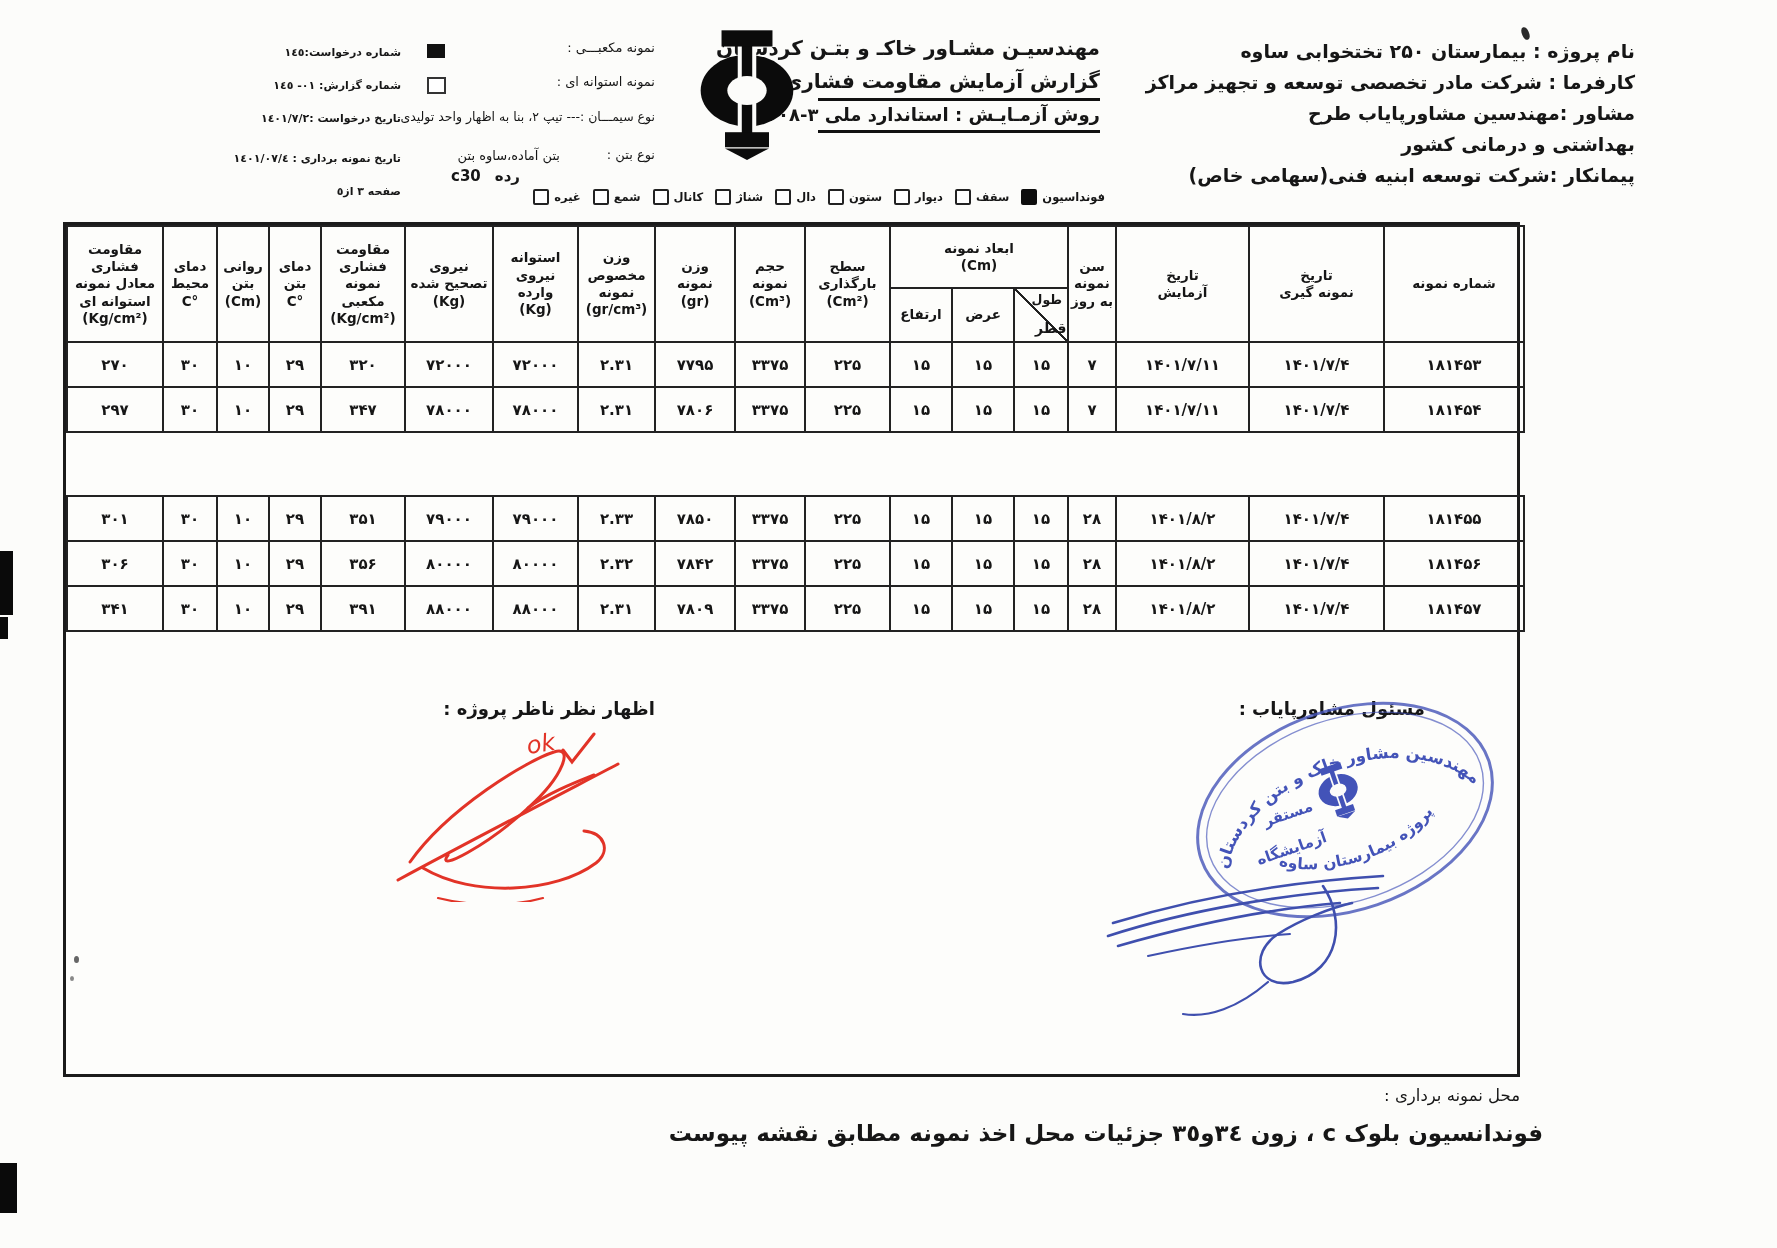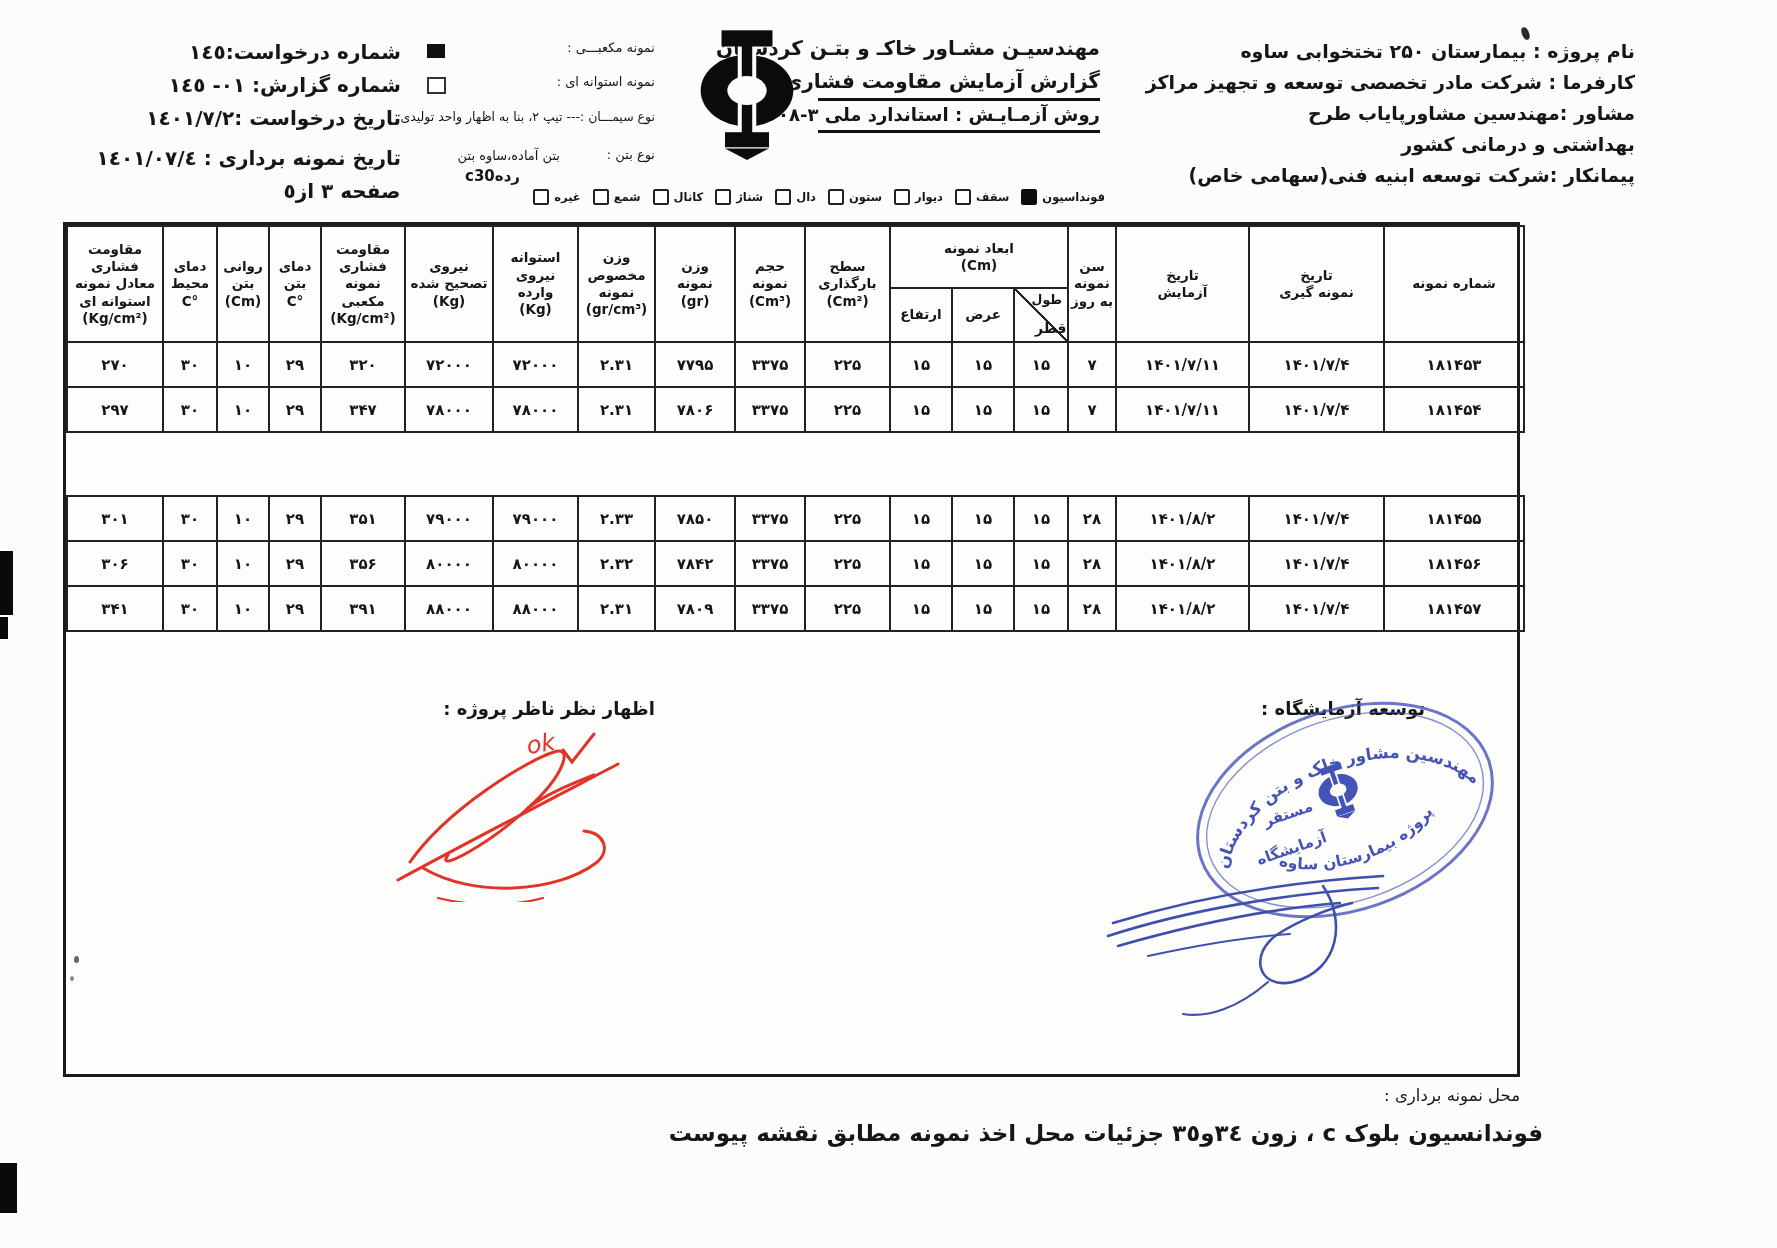--- a/index.html
+++ b/index.html
@@ -12,24 +12,24 @@
   .hdr-right{right:142px;top:36px;width:430px;font-size:19px;font-weight:bold;line-height:31px}
   .hdr-right div{white-space:nowrap}
   .hdr-center{left:818px;top:36px;width:282px;text-align:center;direction:rtl}
   .hdr-company{font-size:20px;font-weight:bold;letter-spacing:.5px;white-space:nowrap}
   .hdr-title{font-size:20px;font-weight:bold;margin-top:9px;padding-bottom:5px;border-bottom:3px solid #111;white-space:nowrap}
   .hdr-method{font-size:18px;font-weight:bold;margin-top:3px;padding-bottom:5px;border-bottom:3px solid #111;white-space:nowrap}
   .logo{left:688px;top:28px;width:118px;height:132px}
   .mid-label{font-size:13px}
   .cb-sq{background:#111}
   .cb-sq.empty{background:#fff;border:2px solid #333}
-  .hdr-left{left:183px;top:36px;width:218px;font-size:20px;font-weight:bold;line-height:33px;direction:rtl;text-align:center}
+  .hdr-left{left:183px;top:36px;width:218px;font-size:11px;font-weight:bold;line-height:33px;direction:rtl;text-align:right}
   .hdr-left div{white-space:nowrap}
   .grade{right:1257px;top:167px;font-size:15px;font-weight:bold;direction:rtl}
-  .grade span{margin-left:0}
+  .grade span{margin-left:14px}
   
   .cb-row{right:672px;top:189px;direction:rtl;display:flex;gap:12px;align-items:center}
   .cb-item{display:flex;align-items:center;gap:5px;direction:rtl}
   .cb-label{font-size:11.5px;font-weight:bold}
   .cb-box{width:12px;height:12px;border:2px solid #222;background:#fff;border-radius:2px;display:inline-block}
   .cb-box.filled{background:#0d0d0d;border-color:#0d0d0d}
   
   .twrap{left:63px;top:222px;width:1457px;height:855px;border:3px solid #1b1b1b;background:#fdfdfb;box-sizing:border-box}
   table{width:100%;border-collapse:collapse;table-layout:fixed;direction:rtl}
   th,td{border:2px solid #222;text-align:center;vertical-align:middle;padding:0 2px;overflow:hidden}
@@ -356,21 +356,21 @@
             <td>۲۹</td>
             <td>۱۰</td>
             <td>۳۰</td>
             <td>۳۴۱</td>
           </tr>
         </tbody>
     </table>
   </div>
 
   <div class="abs sig-label obs-label">اظهار نظر ناظر پروژه :</div>
-  <div class="abs sig-label lab-label">توسعه آزمایشگاه :</div>
+  <div class="abs sig-label lab-label">مسئول مشاورپایاب :</div>
 
   <svg class="abs red-sig" viewBox="0 0 275 190">
     <g stroke="#e23327" stroke-width="3" fill="none" stroke-linecap="round">
       <text x="150" y="42" font-size="24" font-style="italic" fill="#e23327" stroke="none" transform="rotate(-9 150 42)">ok</text>
       <path d="M185,38 l9,12 l22,-28"></path>
       <path d="M32,150 C70,96 150,48 176,40 C196,33 186,64 150,96 C110,133 56,162 70,143"></path>
       <path d="M20,168 C90,130 202,72 240,52"></path>
       <path d="M45,156 C95,186 178,181 218,151 C233,139 227,121 206,119"></path>
       <path d="M150,96 C170,81 196,71 216,63"></path>
       <path d="M60,186 C100,196 140,193 165,186" stroke-width="2.2"></path>

